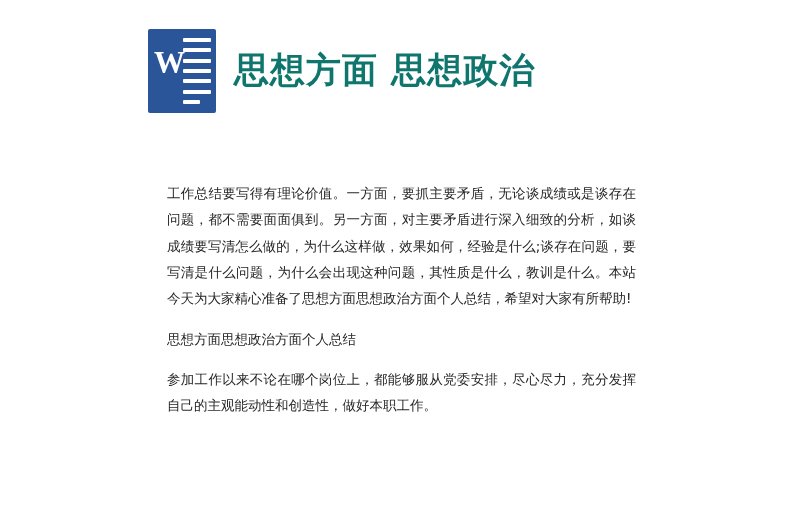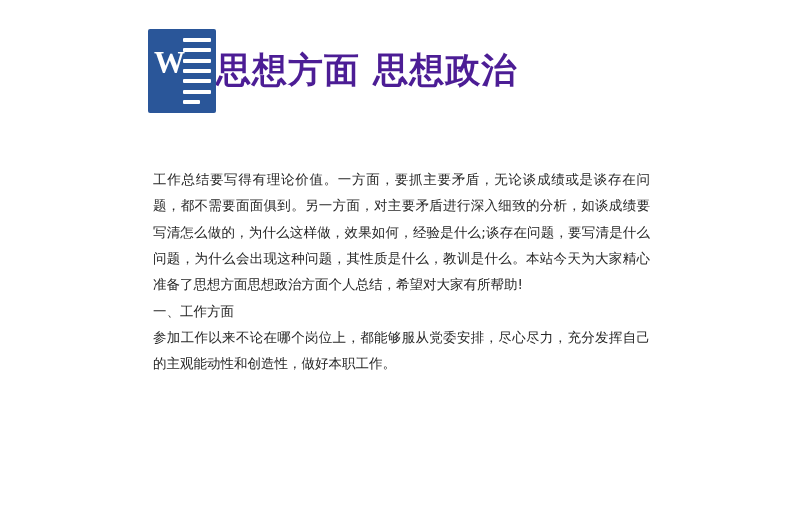--- a/index.html
+++ b/index.html
@@ -65,42 +65,43 @@
   .word-icon .icon-lines i {
     display: block;
     height: 4px;
     background: #ffffff;
     border-radius: 1px;
   }
   .word-icon .icon-lines i.short {
     width: 62%;
   }
   .title-block {
-    color: #4c1d95;
+    margin-left: 18px;
+    color: #0f766e;
     font-size: 35px;
     font-weight: bold;
     line-height: 1.28;
     letter-spacing: 1px;
     font-family: "DejaVu Sans", "Liberation Sans", sans-serif;
     max-width: 420px;
   }
   .title-line {
     display: block;
     white-space: nowrap;
   }
   .body-text {
     padding: 56px 150px 0 153px;
     font-size: 13.5px;
     line-height: 1.95;
     color: #262626;
     text-align: justify;
     font-family: "DejaVu Sans", "Liberation Sans", sans-serif;
   }
   .body-text p {
-    margin: 0;
+    margin: 14px;
     text-indent: 0;
   }
 </style>
 </head>
 <body>
 
 <div class="page">
 
   <div class="header">
     <div class="word-icon">
@@ -116,18 +117,18 @@
           <i class="short"></i>
       </div>
     </div>
     <div class="title-block">
       <span class="title-line">思想方面 思想政治</span>
     </div>
   </div>
 
   <div class="body-text">
     <p>工作总结要写得有理论价值。一方面，要抓主要矛盾，无论谈成绩或是谈存在问题，都不需要面面俱到。另一方面，对主要矛盾进行深入细致的分析，如谈成绩要写清怎么做的，为什么这样做，效果如何，经验是什么;谈存在问题，要写清是什么问题，为什么会出现这种问题，其性质是什么，教训是什么。本站今天为大家精心准备了思想方面思想政治方面个人总结，希望对大家有所帮助!</p>
-    <p>一、工作方面</p>
+    <p>思想方面思想政治方面个人总结</p>
     <p>参加工作以来不论在哪个岗位上，都能够服从党委安排，尽心尽力，充分发挥自己的主观能动性和创造性，做好本职工作。</p>
 
   </div>
 
 </div>
 
 </body></html>

